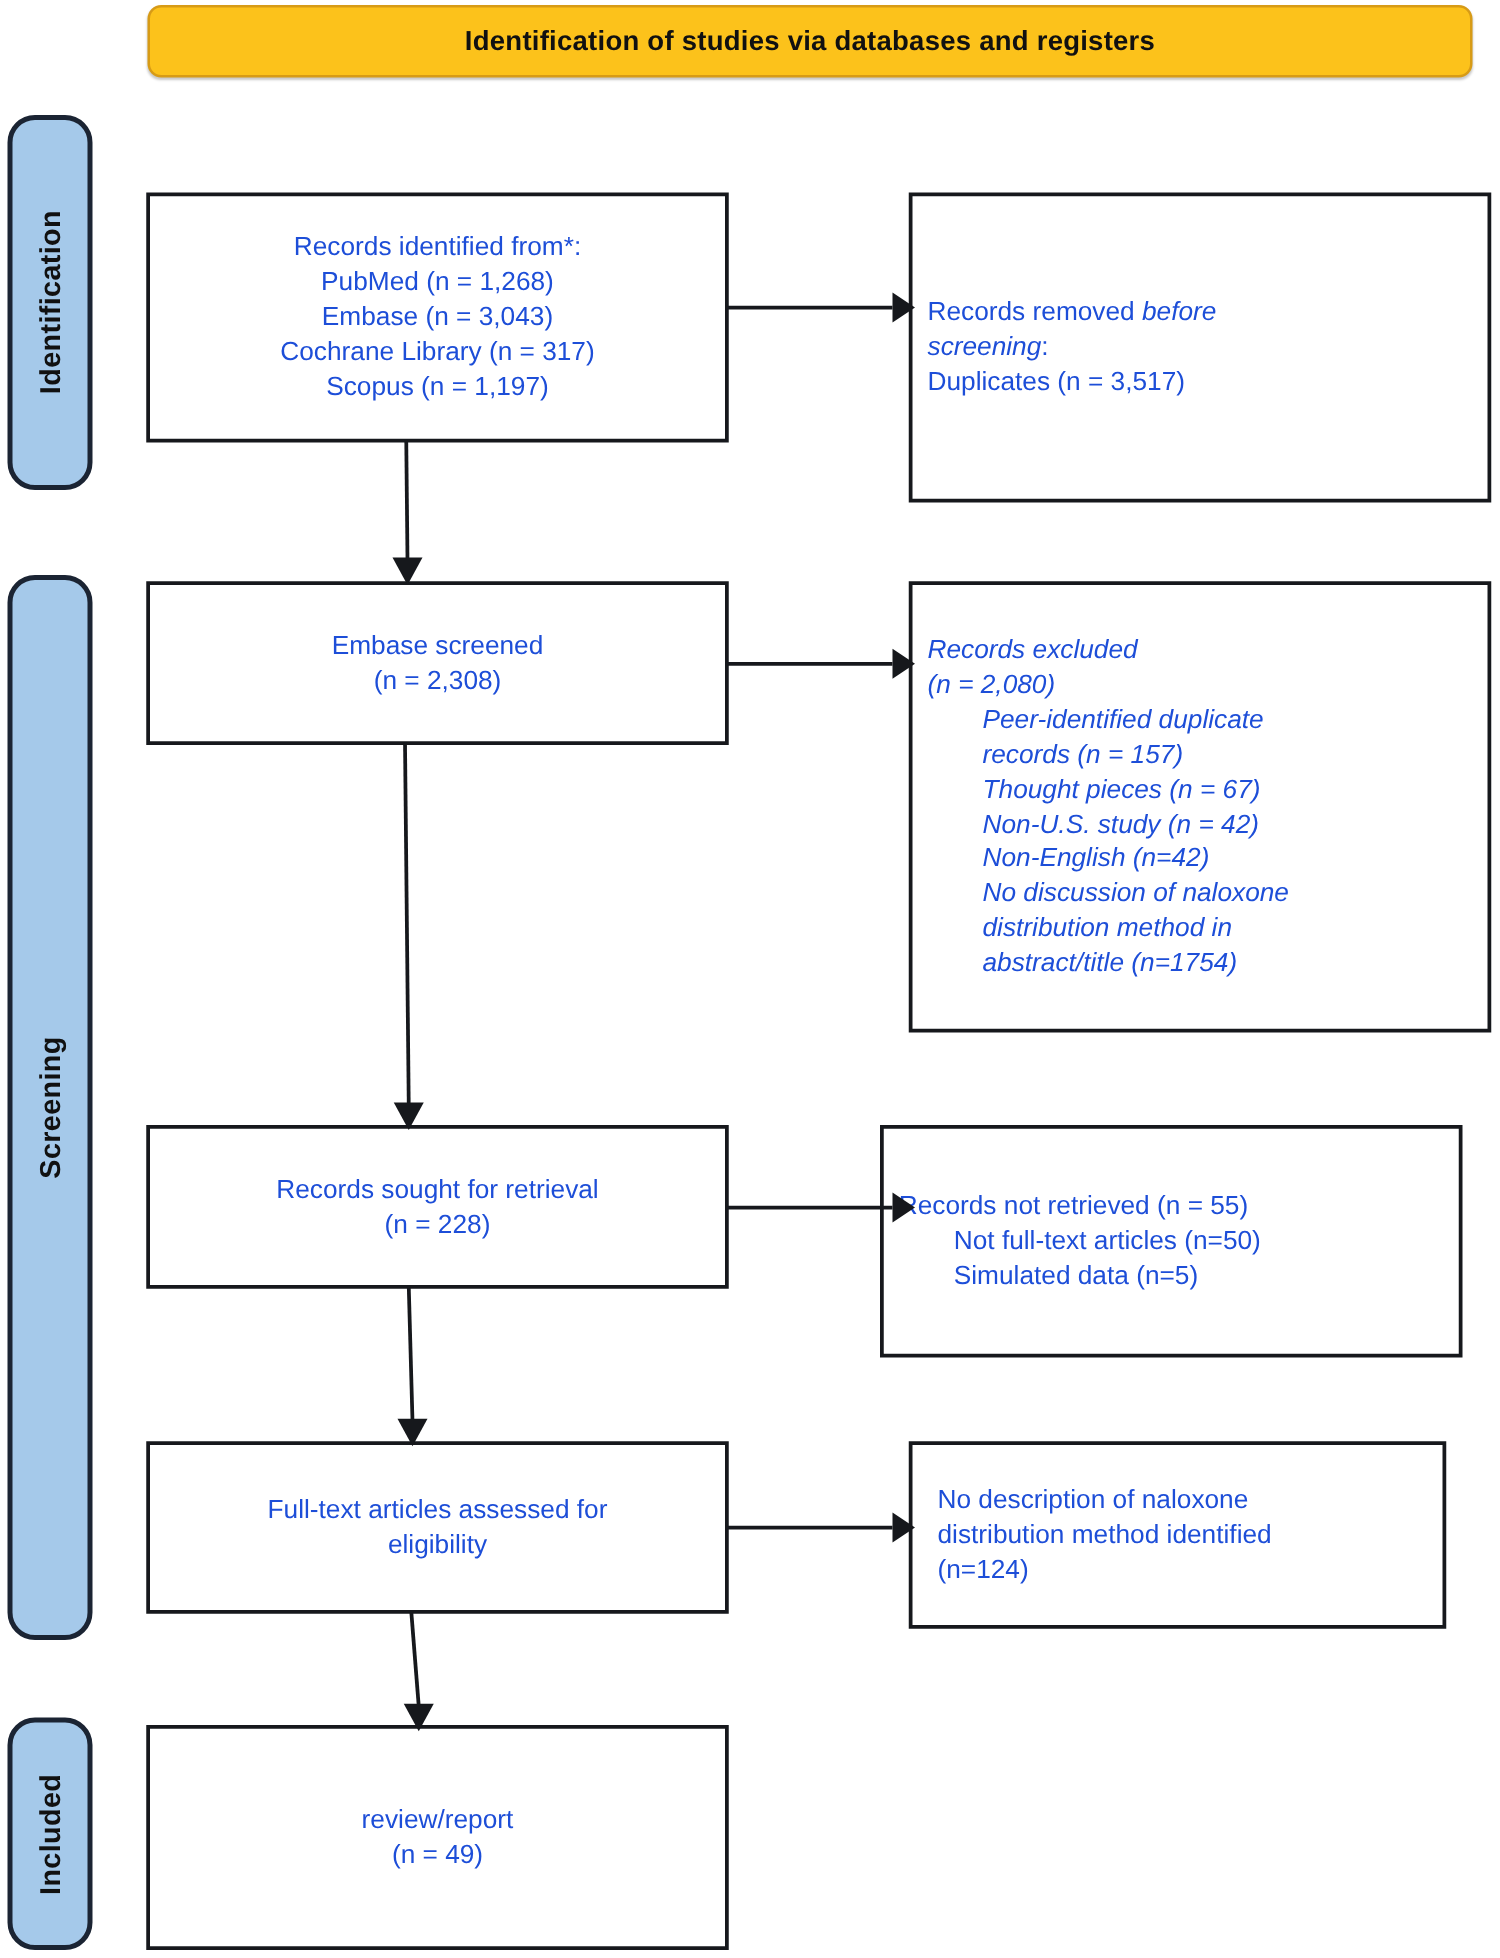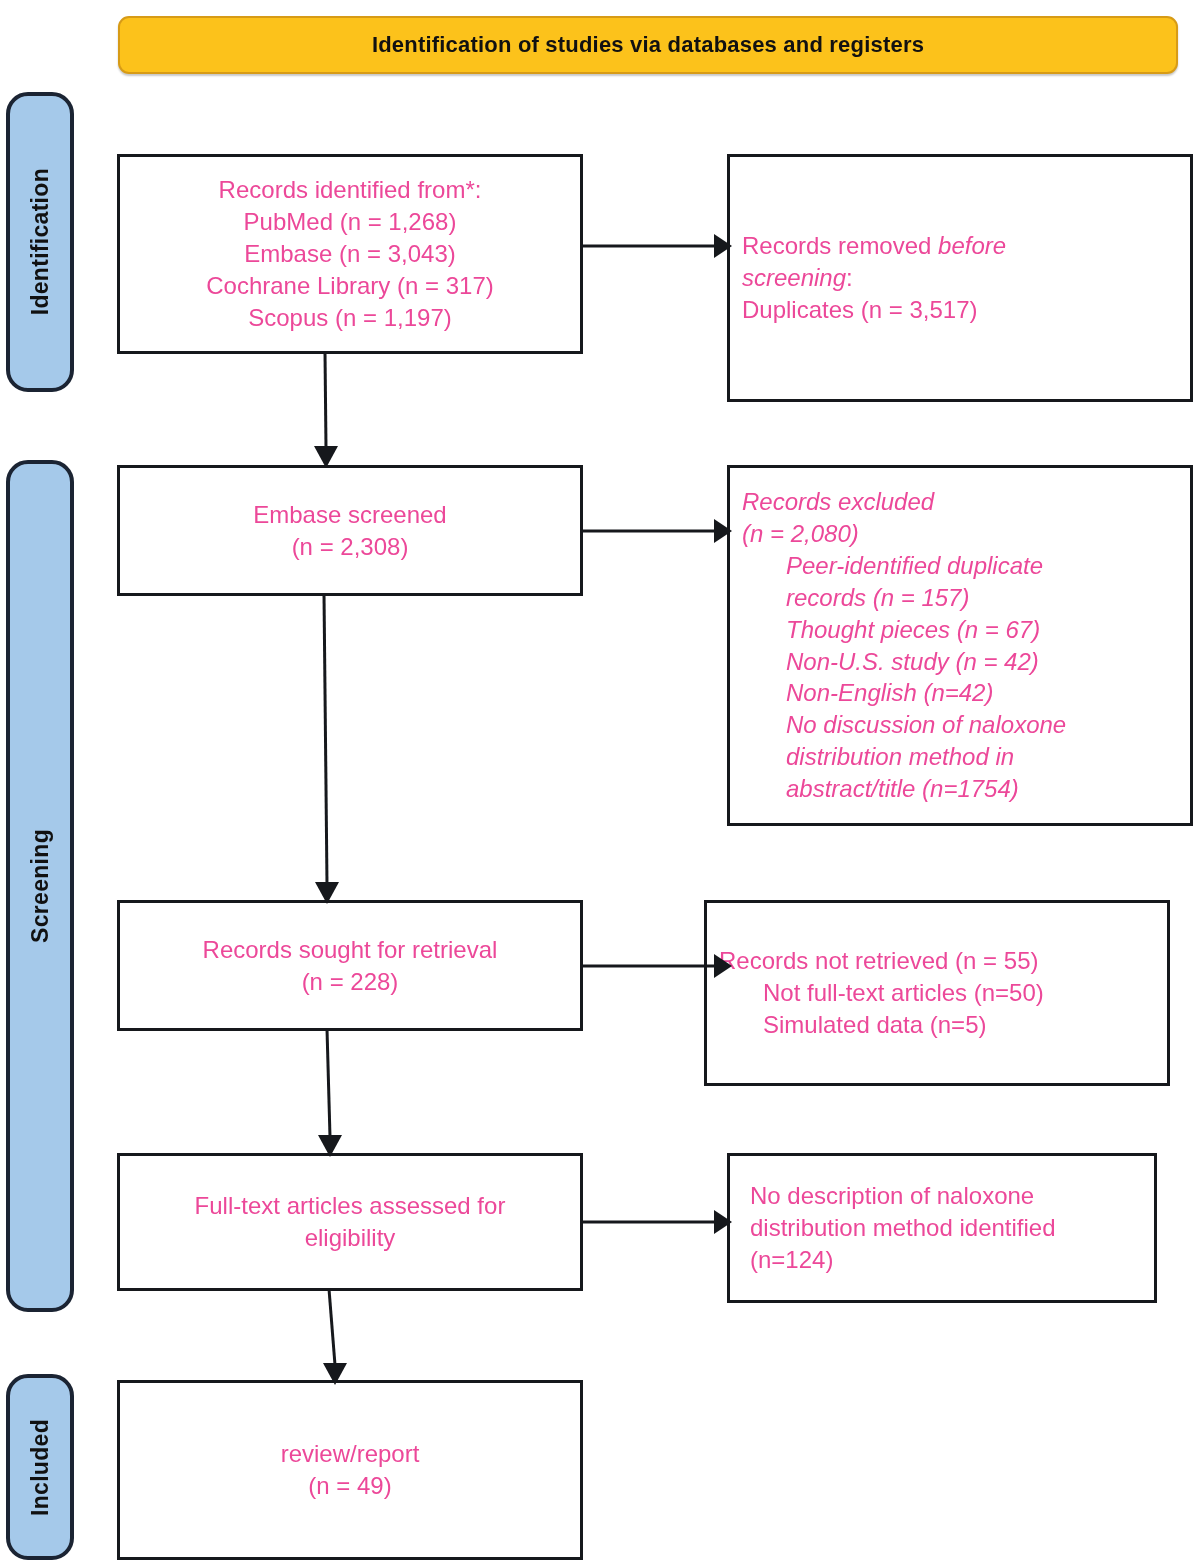--- a/index.html
+++ b/index.html
@@ -16,21 +16,21 @@
     width: 1200px;
     height: 1566px;
     background: #ffffff;
     overflow: hidden;
   }
 
   
   .banner {
     position: absolute;
     left: 118px;
-    top: 16px;
+    top: 4px;
     width: 1060px;
     height: 58px;
     background: #fcc21b;
     border: 2px solid #d79b16;
     border-radius: 11px;
     box-sizing: border-box;
     display: flex;
     align-items: center;
     justify-content: center;
     box-shadow: 0 2px 2px rgba(0,0,0,0.22);
@@ -74,23 +74,23 @@
     position: absolute;
     background: #ffffff;
     border: 3px solid #16181c;
     box-sizing: border-box;
     padding: 8px 12px;
     display: flex;
     flex-direction: column;
     justify-content: center;
   }
   .box .line {
-    font-size: 24px;
+    font-size: 21px;
     line-height: 1.33;
-    color: #ec4899;
+    color: #1d4ed8;
     white-space: pre-wrap;
   }
   .box.center .line { text-align: center; }
   .box.left   .line { text-align: left; }
   .line.indent { padding-left: 44px; }
   .em { font-style: italic; }
 
   
   #box-identified    { left: 117px; top: 154px;  width: 466px; height: 200px; }
   #box-removed       { left: 727px; top: 154px;  width: 466px; height: 248px; }

